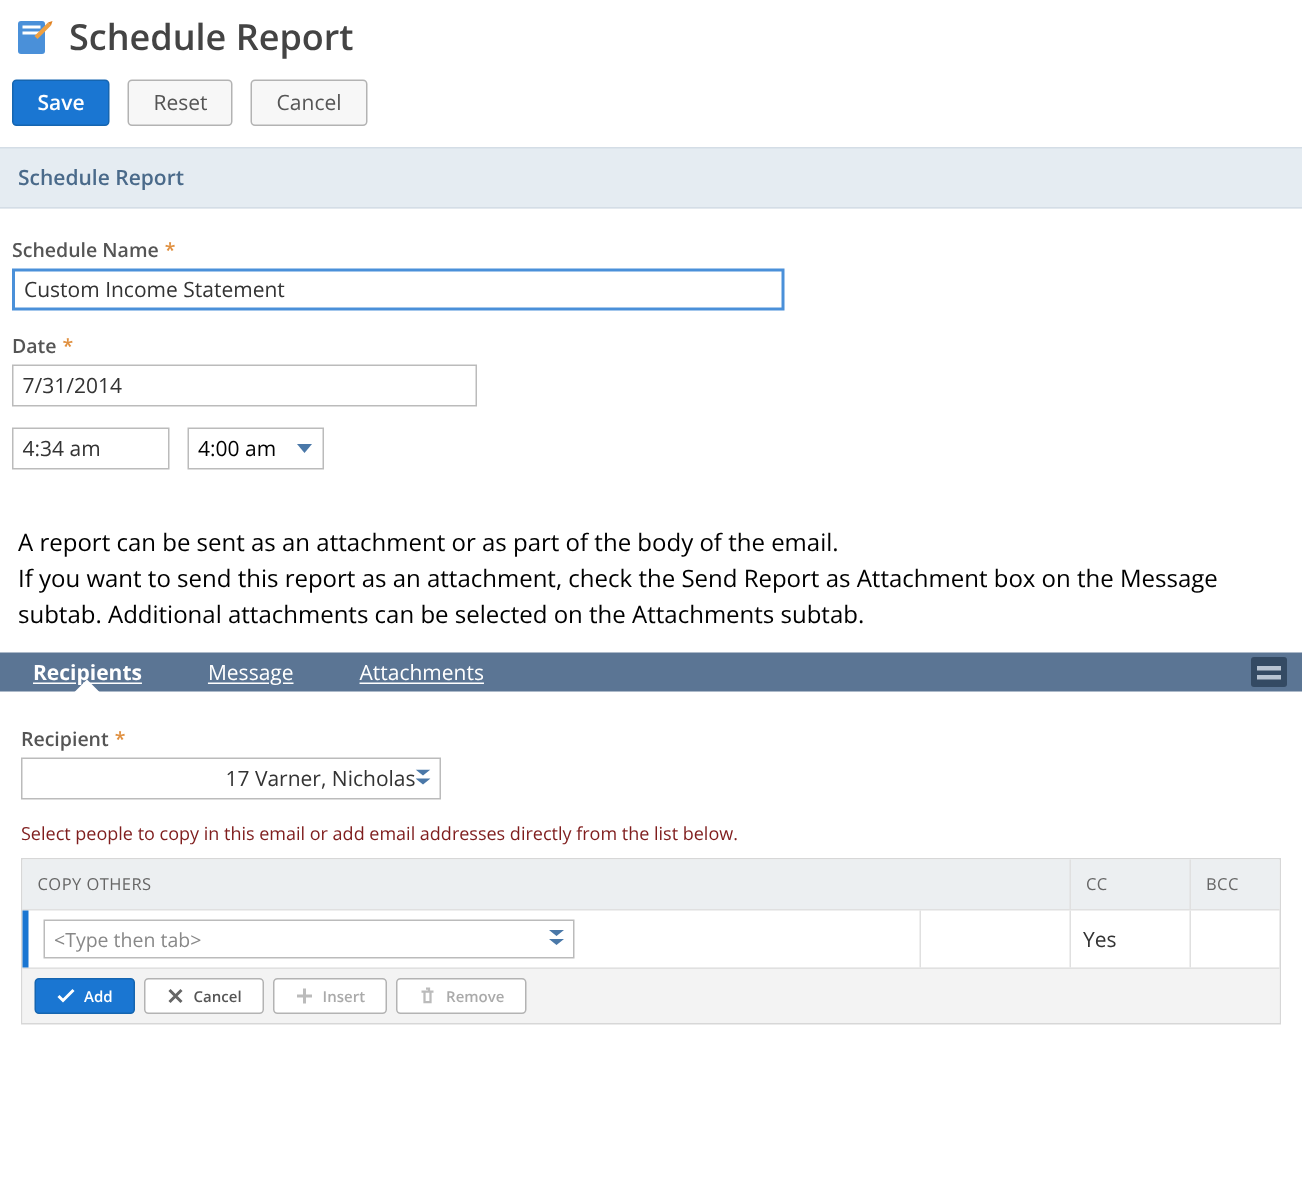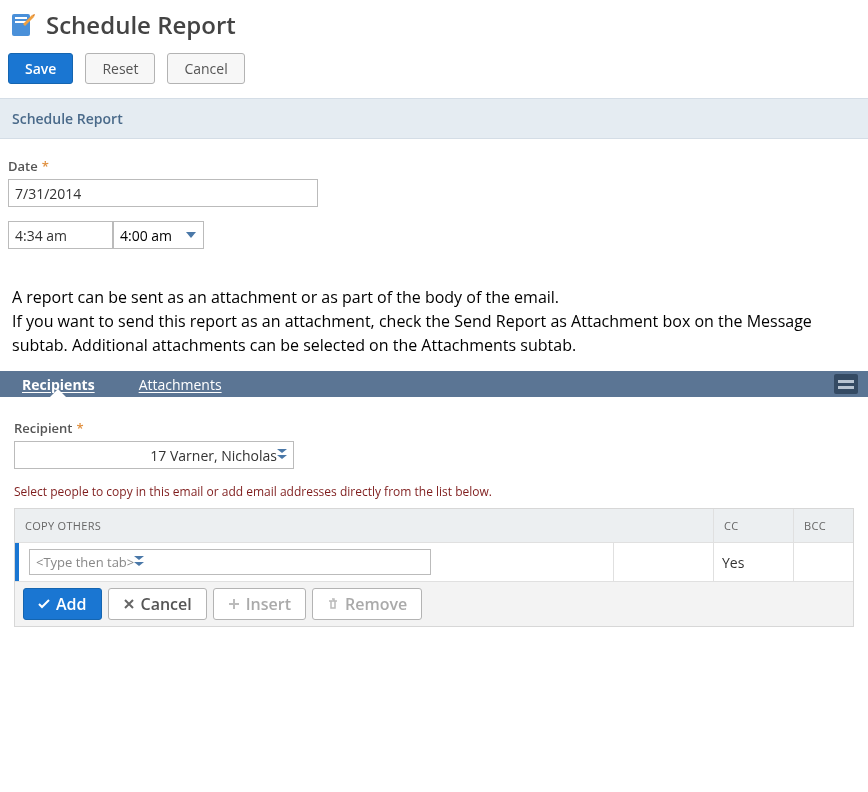--- a/index.html
+++ b/index.html
@@ -17,21 +17,21 @@
 .asterisk { color: #e09040; margin-left: 4px; }
 .text-input { border: 1px solid #bbb; padding: 4px 6px; font-size: 14px; font-family: inherit; color: #333; height: 28px; }
 .text-input.wide { width: 515px; }
 .text-input.medium { width: 310px; }
 .text-input.small { width: 105px; }
 .text-input.focused { border: 2px solid #4a90d9; outline: none; }
 .select-wrap { display: inline-flex; align-items: center; border: 1px solid #bbb; height: 28px; }
 .select-wrap input { border: none; padding: 0 6px; height: 100%; font-size: 14px; font-family: inherit; width: 65px; outline: none; }
 .select-wrap .caret { width: 24px; display: flex; align-items: center; justify-content: center; color: #4a78a8; cursor: pointer; }
 .caret svg { width: 10px; height: 6px; }
-.time-row { display: flex; align-items: center; }
+.time-row { display: flex; gap: 12px; align-items: center; }
 .checkbox-row { display: flex; align-items: center; gap: 8px; margin-top: 4px; }
 .checkbox-box { width: 18px; height: 18px; border: 1px solid #999; background: #fff; position: relative; cursor: pointer; }
 .checkbox-box::before { content: ""; position: absolute; left: -4px; top: -4px; width: 14px; height: 14px; border: 1px solid #bbb; background: #fff; }
 .checkbox-label { font-weight: 600; color: #555; font-size: 14px; }
 .help-text { padding: 22px 4px 14px 4px; color: #000000; line-height: 1.5; font-size: 16px; }
 .tabbar { background: #5b7594; display: flex; align-items: center; position: relative; height: 26px; }
 .tab { color: #fff; padding: 0 22px; height: 100%; display: flex; align-items: center; font-size: 14px; cursor: pointer; position: relative; }
 .tab.active { font-weight: 700; }
 .tab.active::after { content: ""; position: absolute; bottom: -1px; left: 50%; transform: translateX(-50%); width: 0; height: 0; border-left: 9px solid transparent; border-right: 9px solid transparent; border-bottom: 9px solid #fff; }
 .tab .underline { text-decoration: underline; text-underline-offset: 2px; }
@@ -48,27 +48,27 @@
 .grid-head .col { padding: 9px 10px; }
 .col-copy { flex: 1 1 auto; }
 .col-email { width: 100px; border-left: 1px solid #e0e0e0; text-align: left; position: relative; }
 .col-cc { width: 80px; border-left: 1px solid #e0e0e0; text-align: left; }
 .col-bcc { width: 60px; border-left: 1px solid #e0e0e0; text-align: left; }
 .col-email .ast { color: #e09040; position: absolute; bottom: 2px; right: 28px; font-size: 14px; }
 .grid-row { display: flex; border-top: 1px solid #e0e0e0; position: relative; }
 .grid-row::before { content: ""; position: absolute; left: 0; top: 0; bottom: 0; width: 4px; background: #1a76d2; }
 .grid-row .cell { padding: 6px 8px; display: flex; align-items: center; }
 .cell-copy { flex: 1 1 auto; padding-left: 14px !important; }
-.cell-copy .inneredit { display: flex; align-items: center; border: 1px solid #bbb; background: #fff; width: 402px; height: 26px; padding: 0 6px; }
+.cell-copy .inneredit { display: flex; align-items: center; border: 1px solid #bbb; background: #fff; width: 354px; height: 26px; padding: 0 6px; justify-content: space-between; }
 .cell-copy .inneredit span:first-child { color: #888; font-size: 13px; }
 .cell-email { width: 100px; border-left: 1px solid #e0e0e0; }
 .cell-cc { width: 80px; border-left: 1px solid #e0e0e0; font-size: 14px; }
 .cell-bcc { width: 60px; border-left: 1px solid #e0e0e0; }
 .grid-actions { display: flex; gap: 6px; padding: 6px 8px; background: #f3f3f3; border-top: 1px solid #e0e0e0; }
-.abtn { display: inline-flex; align-items: center; gap: 6px; border: 1px solid #b3b3b3; background: #fff; padding: 4px 14px; border-radius: 3px; font-size: 16px; cursor: pointer; color: #555; font-weight: 600; }
+.abtn { display: inline-flex; align-items: center; gap: 6px; border: 1px solid #b3b3b3; background: #fff; padding: 4px 14px; border-radius: 3px; font-size: 10px; cursor: pointer; color: #555; font-weight: 600; }
 .abtn-primary { background: #1a76d2; border-color: #1565b0; color: #fff; }
 .abtn-disabled { color: #aaa; cursor: default; }
 .abtn svg { width: 12px; height: 12px; }
 </style>
 </head>
 <body>
 
 <div class="page-header">
   <svg width="28" height="28" viewBox="0 0 28 28">
     <rect x="4" y="3" width="18" height="22" rx="2" fill="#4a90d9"></rect>
@@ -83,20 +83,24 @@
 <div class="toolbar">
   <button class="btn btn-primary">Save</button>
   <button class="btn">Reset</button>
   <button class="btn">Cancel</button>
 </div>
 
 <div class="section-header">Schedule Report</div>
 
 <div class="form-area">
   <div class="field">
+    <label class="field-label"><span>Schedule Name</span><span class="asterisk">*</span></label>
+    <input class="text-input wide focused" value="Custom Income Statement" style="">
+  </div>
+  <div class="field">
     <label class="field-label"><span>Date</span><span class="asterisk">*</span></label>
     <input class="text-input medium" value="7/31/2014" style="">
   </div>
   <div class="field">
     <div class="time-row">
       <input class="text-input small" value="4:34 am" style="">
       <div class="select-wrap">
         <input readonly="" value="4:00 am" style="">
         <span class="caret">
           <svg viewBox="0 0 10 6">
@@ -109,20 +113,23 @@
 
   <div class="help-text">
     <div>A report can be sent as an attachment or as part of the body of the email.</div>
     <div>If you want to send this report as an attachment, check the Send Report as Attachment box on the Message subtab. Additional attachments can be selected on the Attachments subtab.</div>
   </div>
 </div>
 
 <div class="tabbar">
   <div class="tab active">
     <span class="underline"><span>Recipients</span></span>
+  </div>
+  <div class="tab">
+    <span class="underline"><span>Message</span></span>
   </div>
   <div class="tab">
     <span class="underline"><span>Attachments</span></span>
   </div>
   <div class="tabbar-right">
     <div class="viewbtn">
         <div></div>
         <div></div>
       </div>
   </div>

